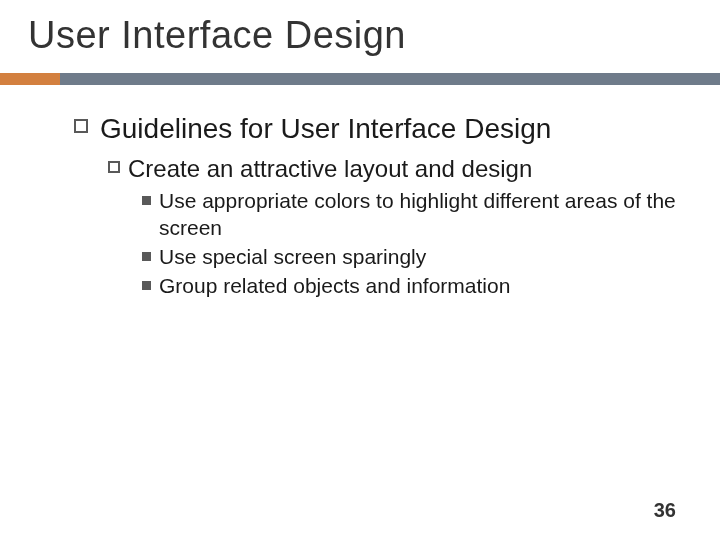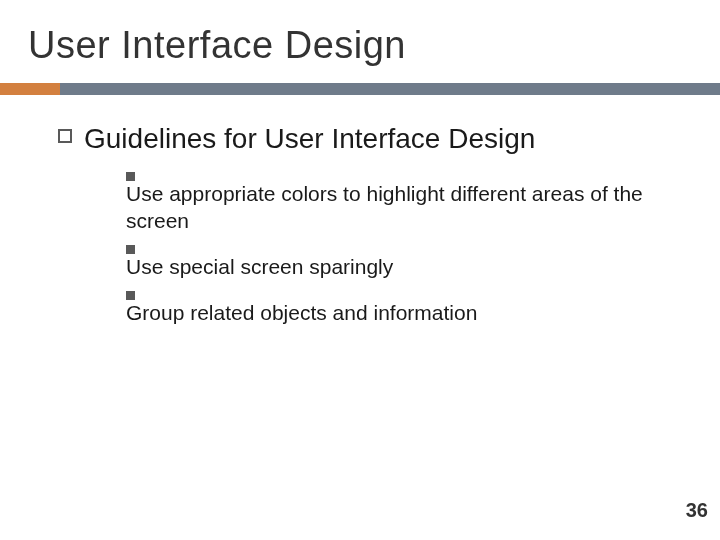--- a/index.html
+++ b/index.html
@@ -1,53 +1,57 @@
 <!DOCTYPE html>
 <html><head>
 <meta charset="utf-8">
 <style>
   * { margin: 0; padding: 0; box-sizing: border-box; }
   html, body { width: 720px; height: 540px; background: #fff; font-family: Arial, Helvetica, sans-serif; color: #1a1a1a; }
   .slide { position: relative; width: 720px; height: 540px; background: #fff; }
-  .title { font-size: 38px; font-weight: 400; color: #333; padding: 24px 0 0 28px; letter-spacing: 0.5px; }
+  .title { font-size: 38px; font-weight: 400; color: #333; padding: 14px 0 0 28px; letter-spacing: 0.5px; }
   .rule { margin-top: 16px; height: 12px; width: 100%; display: flex; }
   .rule .accent { width: 60px; height: 100%; background: #d3803f; }
   .rule .bar { flex: 1; height: 100%; background: #6f7b8a; }
-  .content { padding: 26px 40px 0 58px; }
+  .content { padding: 26px 40px 0 74px; }
   .lvl1 { display: flex; align-items: flex-start; margin-bottom: 8px; }
   .lvl1 .blt { width: 14px; height: 14px; border: 2px solid #595959; margin-top: 8px; margin-right: 12px; flex: 0 0 auto; }
   .lvl1 .txt { font-size: 28px; line-height: 1.25; }
   .lvl2 { display: flex; align-items: flex-start; margin: 2px 0 0 34px; }
   .lvl2 .blt { width: 12px; height: 12px; border: 2px solid #595959; margin-top: 7px; margin-right: 8px; flex: 0 0 auto; }
   .lvl2 .txt { font-size: 24px; line-height: 1.25; }
   .lvl3-wrap { margin: 4px 0 0 68px; }
-  .lvl3 { display: flex; align-items: flex-start; margin-bottom: 2px; flex-direction: column; }
+  .lvl3 { display: flex; align-items: flex-start; margin-bottom: 2px; }
   .lvl3 .blt { width: 9px; height: 9px; background: #595959; margin-top: 8px; margin-right: 8px; flex: 0 0 auto; }
   .lvl3 .txt { font-size: 21px; line-height: 1.28; }
-  .pagenum { position: absolute; right: 12px; bottom: 18px; font-size: 20px; font-weight: 700; color: #333; }
+  .pagenum { position: absolute; right: 44px; bottom: 18px; font-size: 20px; font-weight: 700; color: #333; }
 </style>
 </head>
 <body>
 
 <div class="slide">
 
   <div class="title">User Interface Design</div>
 
   <div class="rule">
     <div class="accent"></div>
     <div class="bar"></div>
   </div>
 
   <div class="content">
 
     <div class="lvl1">
       <span class="blt"></span>
       <span class="txt">Guidelines for User Interface Design</span>
     </div>
 
+    <div class="lvl2">
+      <span class="blt"></span>
+      <span class="txt">Create an attractive layout and design</span>
+    </div>
 
     <div class="lvl3-wrap">
       <div class="lvl3">
         <span class="blt"></span>
         <span class="txt">Use appropriate colors to highlight different areas of the screen</span>
       </div>
       <div class="lvl3">
         <span class="blt"></span>
         <span class="txt">Use special screen sparingly</span>
       </div>

